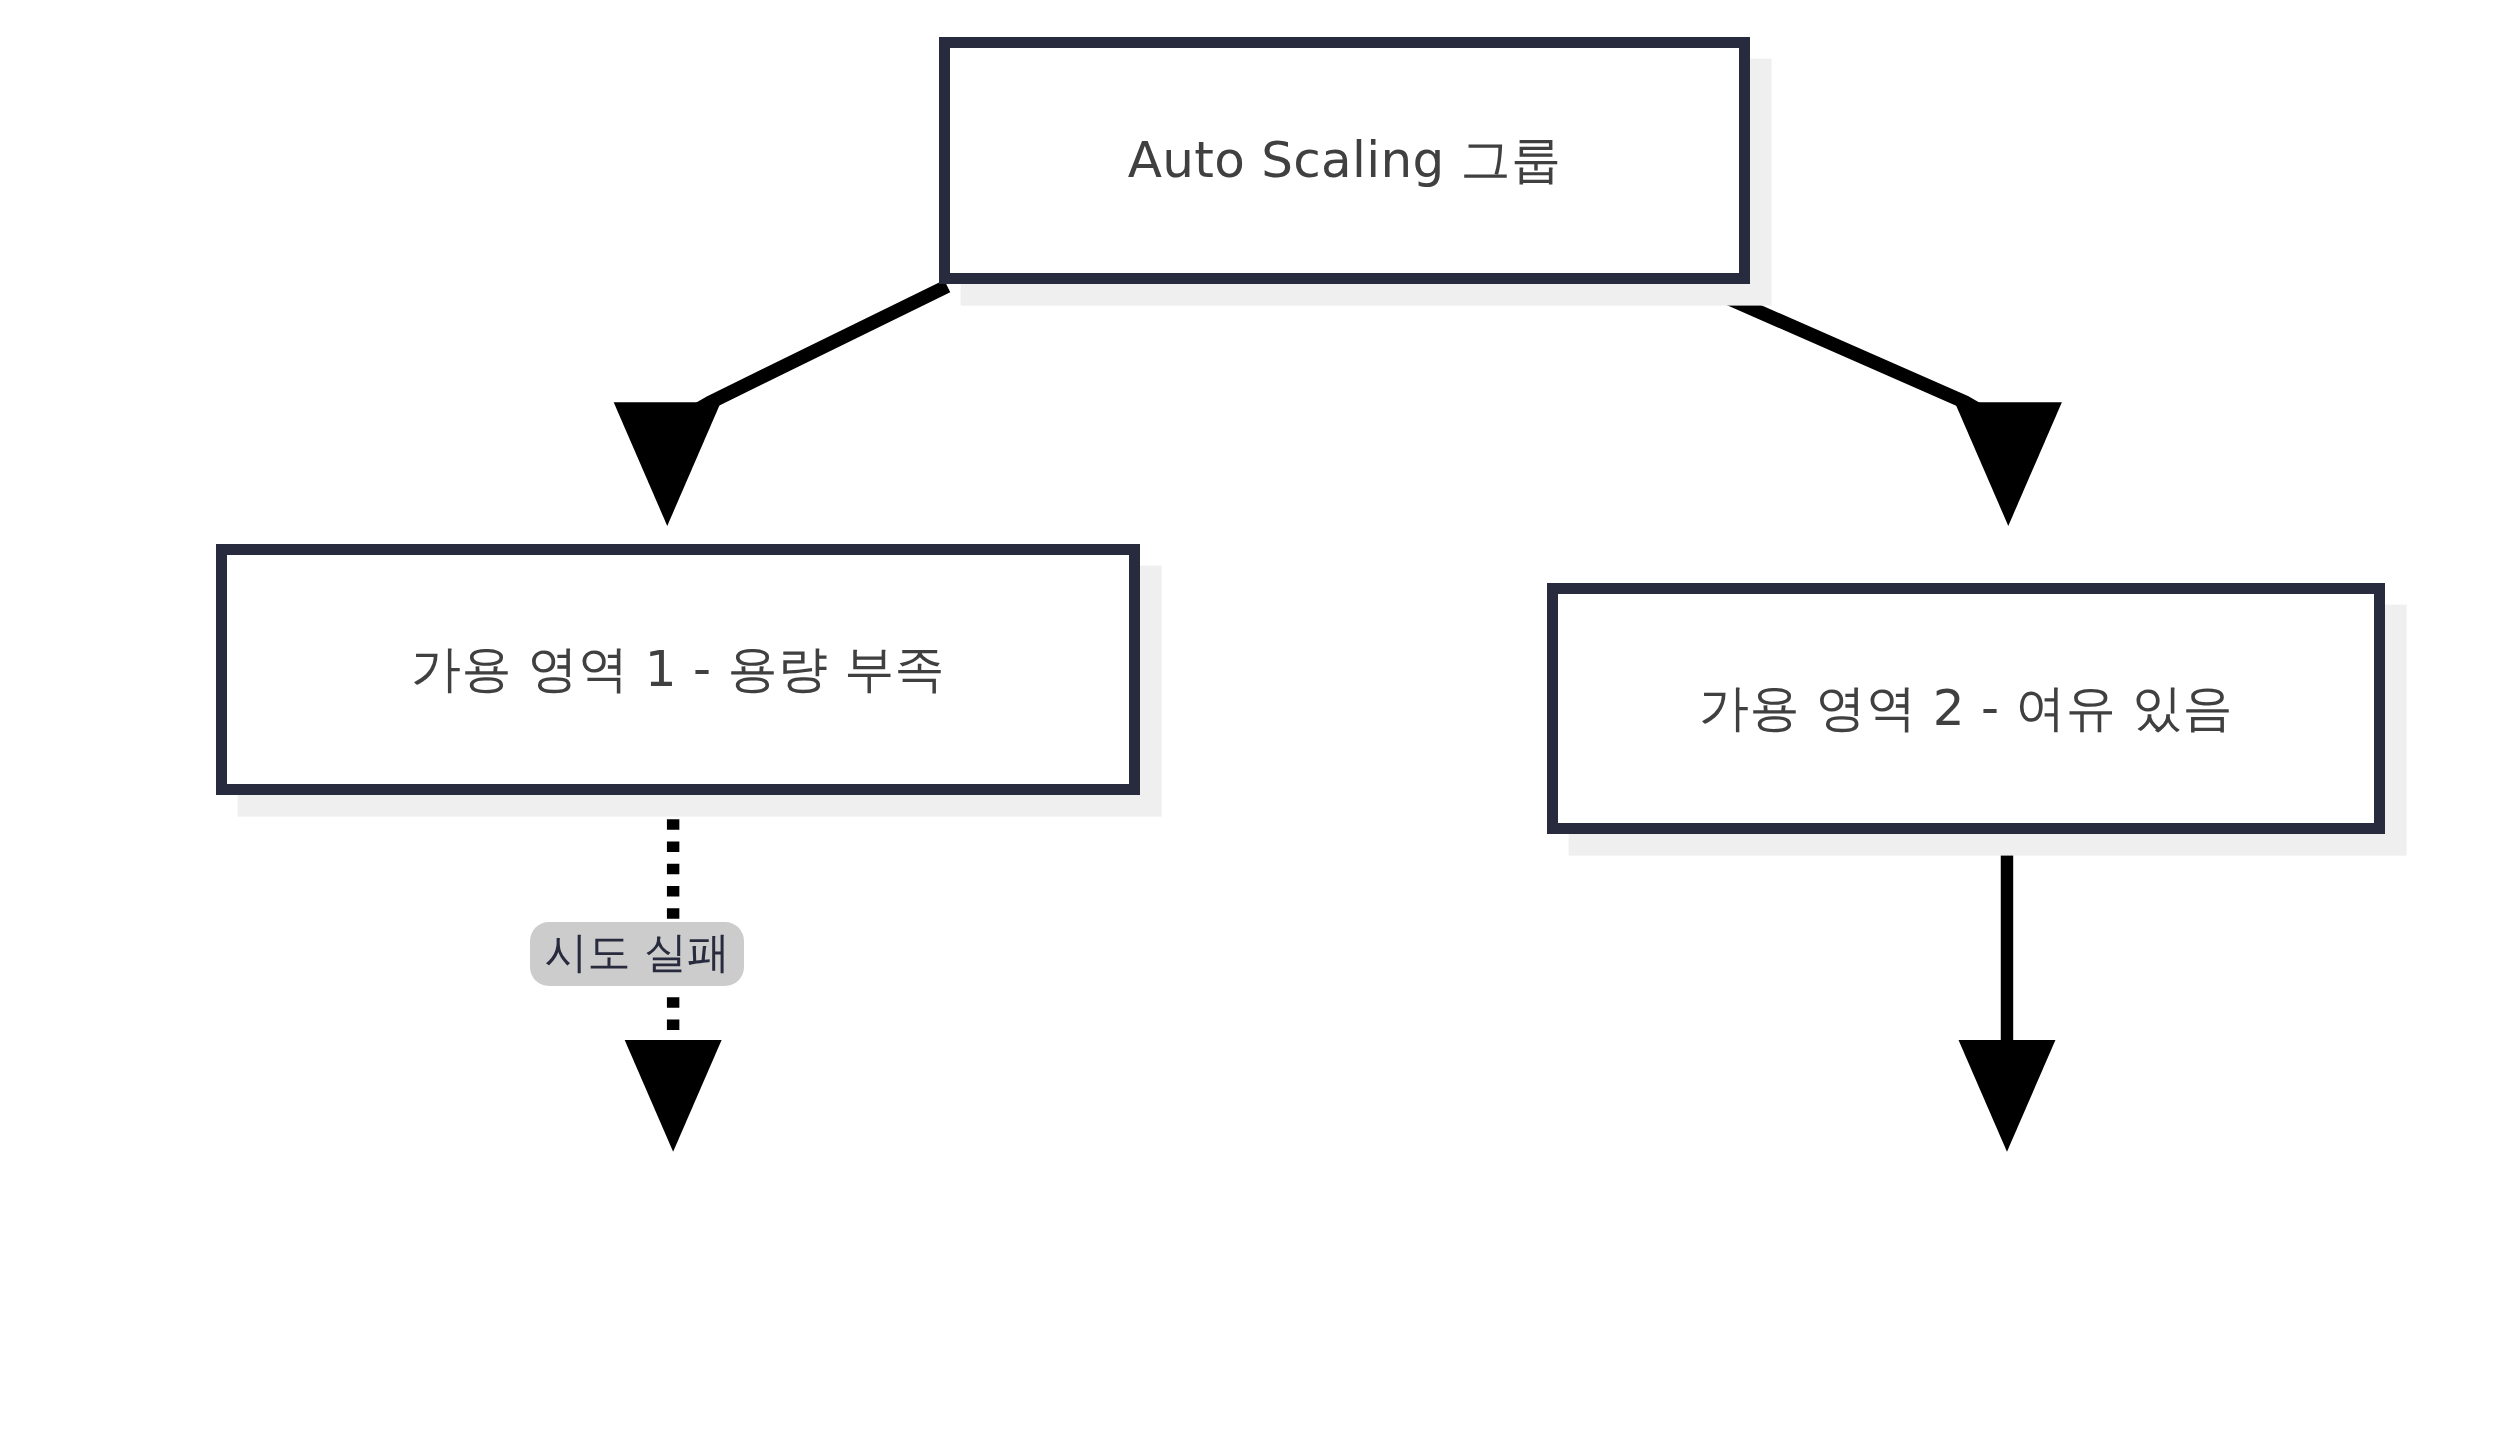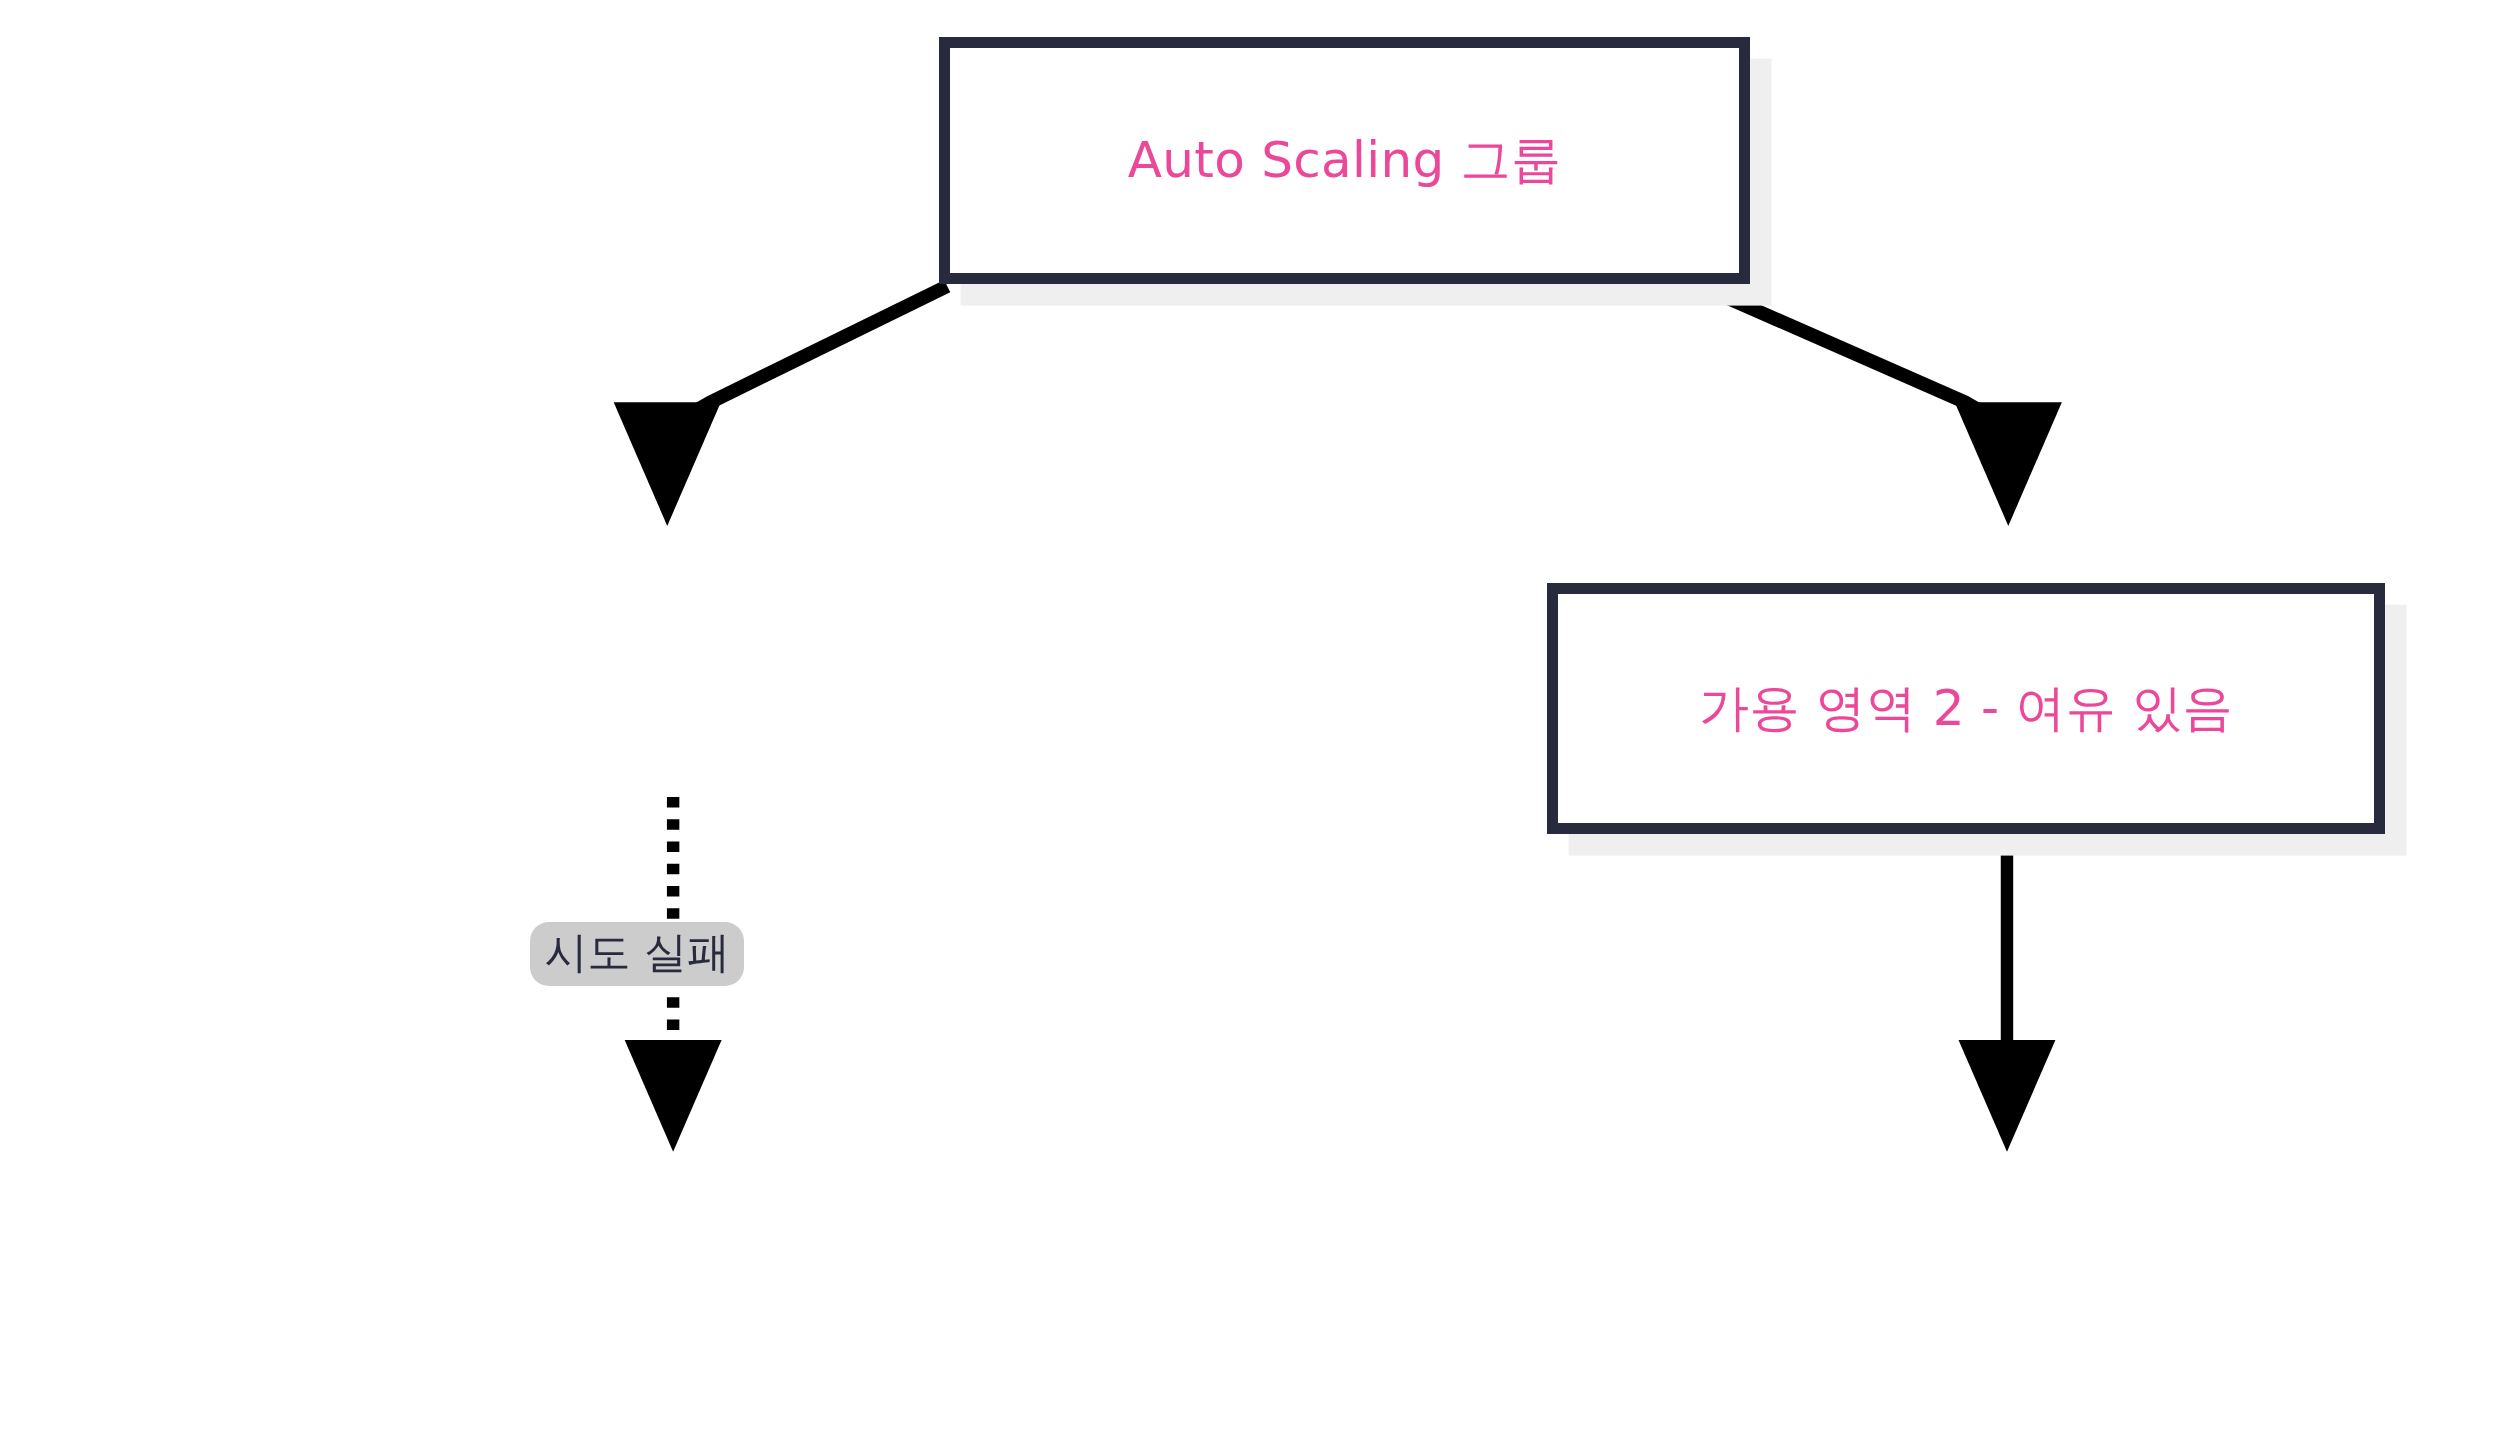--- a/index.html
+++ b/index.html
@@ -32,21 +32,21 @@
     background: #ffffff;
     border: 11.8px solid #282A3E;
     box-shadow: 21.6px 21.6px 0 0 #EFEFEF;
     display: flex;
     align-items: center;
     justify-content: center;
     text-align: center;
     z-index: 3;
   }
   .node-label {
-    color: #ec4899;
+    color: #404040;
     font-size: 50px;
     line-height: 1.1;
     letter-spacing: 0.3px;
     white-space: nowrap;
   }
   .node-label.mono {
     font-family: "DejaVu Sans Mono", "Liberation Mono", monospace;
     font-size: 48px;
     letter-spacing: 0px;
   }
@@ -97,20 +97,23 @@
       <path d="M 3068 1218 L 3068 1730" fill="none" stroke="#000000" stroke-width="19" stroke-linecap="butt" marker-end="url(#arrowhead)"></path>
     </g>
   </svg>
 
   <div class="edge-label" id="edge-label-fail">시도 실패</div>
 
   <div class="node" id="node-asg">
     <span class="node-label">Auto Scaling 그룹</span>
   </div>
 
+  <div class="node" id="node-az1">
+    <span class="node-label">가용 영역 1 - 용량 부족</span>
+  </div>
 
   <div class="node" id="node-az2">
     <span class="node-label">가용 영역 2 - 여유 있음</span>
   </div>
 
 
 
 </div>
 
 

